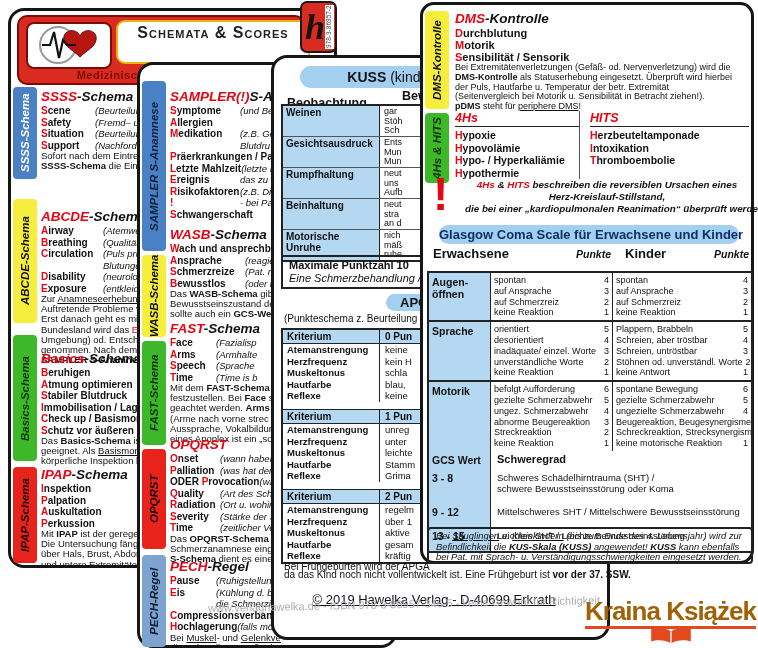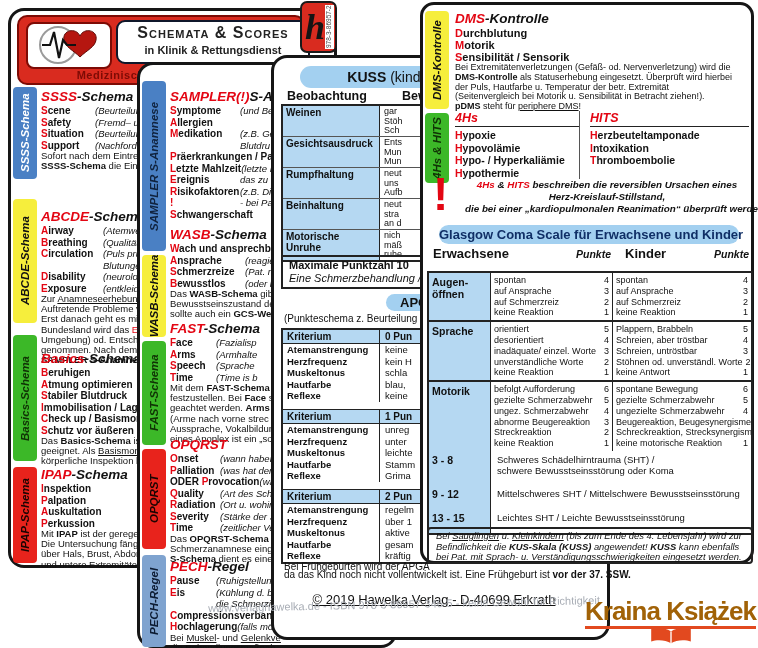--- a/index.html
+++ b/index.html
@@ -21,21 +21,21 @@
   .tb-yellow{background:#f6ee3c;color:#111;}
   .tb-green{background:#3cb828;color:#103305;}
   .tb-red{background:#e8231c;color:#1c0402;}
   .tb-steel{background:#7fa3cf;color:#0d1c33;}
   
   .hdrA{position:absolute;left:6px;top:4px;width:288px;height:70px;background:#d92b1f;
         border:2px solid #7d0b05;border-radius:10px;box-sizing:border-box;}
   .logoBox{position:absolute;left:7px;top:5px;width:86px;height:47px;background:#fff;
         border:2px solid #7d0b05;border-radius:8px;box-sizing:border-box;overflow:hidden;}
   .titleBox{position:absolute;left:97px;top:3px;width:194px;height:44px;background:#fff;
-        border:2px solid #0f172a;border-radius:9px;box-sizing:border-box;text-align:center;}
+        border:2px solid #eab308;border-radius:9px;box-sizing:border-box;text-align:center;}
   .t1{font-variant:small-caps;font-weight:bold;font-size:16px;line-height:22px;letter-spacing:1px;color:#222;}
   .t2{font-weight:bold;font-size:11px;line-height:12px;color:#222;}
   .tagline{position:absolute;left:0;right:0;bottom:2px;text-align:center;font-weight:bold;
         font-size:11px;color:#7d0b05;letter-spacing:.5px;}
   .hbadge{position:absolute;left:300px;top:1px;width:37px;height:52px;background:#d92b1f;
         border:2px solid #1a1a1a;border-radius:7px;box-sizing:border-box;z-index:1;}
   .hchar{position:absolute;left:3px;top:1px;font-family:"Liberation Serif",serif;
         font-style:italic;font-weight:bold;font-size:36px;color:#141414;line-height:46px;}
   .isbnstrip{position:absolute;right:1px;top:2px;width:9px;height:44px;background:#fff;
         writing-mode:vertical-rl;transform:rotate(180deg);font-size:6.5px;color:#444;
@@ -47,21 +47,21 @@
   .sec-title{font-weight:bold;font-style:italic;font-size:13.5px;line-height:15px;margin-bottom:1px;white-space:nowrap;}
   .itm{font-size:10px;line-height:11.5px;white-space:nowrap;font-weight:bold;}
   .itm .w{display:inline-block;min-width:var(--lw,52px);}
   .itm .det{font-weight:normal;font-style:italic;font-size:9.5px;}
   .para-line{font-size:9.5px;line-height:10.2px;white-space:nowrap;}
   .lw54{--lw:54px;} .lw62{--lw:62px;} .lw70{--lw:70px;} .lw75{--lw:75px;}
   .lw46{--lw:46px;} .lw50{--lw:50px;}
   
   .pillC{position:absolute;left:26px;top:8px;width:234px;height:22px;background:#a3d0f0;
         border-radius:11px;text-align:center;font-size:14px;line-height:22px;white-space:nowrap;}
-  .kHead{position:absolute;top:31px;left:13px;font-weight:bold;font-size:12.5px;}
+  .kHead{position:absolute;top:38px;left:13px;font-weight:bold;font-size:12.5px;}
   .kHead2{position:absolute;top:31px;left:128px;font-weight:bold;font-size:12.5px;}
   .kuss{position:absolute;left:7px;top:46px;width:318px;border:2px solid #222;box-sizing:border-box;}
   .k-row{display:flex;height:30px;border-top:1.5px solid #555;}
   .k-row:first-child{border-top:none;}
   .k-l{width:97px;background:#b5d8f2;border-right:1.5px solid #222;font-weight:bold;
        font-size:10px;padding:1px 3px;box-sizing:border-box;}
   .k-v{padding:1px 4px;font-size:9px;line-height:9.6px;}
   .maxbox{position:absolute;left:7px;top:197px;width:318px;height:34px;border:2px solid #222;
        box-sizing:border-box;padding:2px 6px;}
   .maxb{font-weight:bold;font-size:11px;line-height:13px;}
@@ -139,21 +139,20 @@
     <div class="hdrA">
       <div class="logoBox">
         <svg width="82" height="43" viewBox="0 0 82 43">
           <circle cx="30" cy="21" r="18" fill="#fdfdfd" stroke="#9a9a9a" stroke-width="2"></circle>
           <path d="M52,12 c-4,-9 -18,-6 -16,4 c1,7 9,10 16,17 c7,-7 15,-10 16,-17 c2,-10 -12,-13 -16,-4 Z" fill="#b51610" stroke="#5e0a06" stroke-width="1"></path>
           <polyline points="14,21 22,21 26,8 31,34 35,16 39,21 48,21" fill="none" stroke="#111" stroke-width="2.2"></polyline>
         </svg>
       </div>
       <div class="titleBox">
         <div class="t1">Schemata &amp; Scores</div>
-        <div class="t2">in Klinik &amp; Rettungsdienst</div>
       </div>
       <div class="tagline">Medizinische Taschen-Karte©</div>
     </div>
     <div class="tab tb-blue" style="top:76px;height:92px">SSSS-Schema</div>
     <div class="tab tb-yellow" style="top:188px;height:124px">ABCDE-Schema</div>
     <div class="tab tb-green" style="top:324px;height:126px">Basics-Schema</div>
     <div class="tab tb-red" style="top:456px;height:96px">IPAP-Schema</div>
     <div class="sec secA lw54" style="top:78px">
         <div class="sec-title"><span class="rd">SSSS</span><span>-Schema</span></div>
         <div class="itm"><span class="w"><span class="rd">S</span><span>cene</span></span><span class="det">(Beurteilung</span></div>
@@ -606,20 +605,24 @@
                 <span class="gt">Schreckreaktion, Strecksynergismen</span>
               </div>
               <div class="gl">
                 <span class="gt">keine motorische Reaktion</span>
                 <span class="gn">1</span>
               </div>
             </div>
           </div>
         </div>
       <div>
+          <div class="gcs-row sevh">
+            <div class="gcs-cat">GCS Wert</div>
+            <div class="sev-t">Schweregrad</div>
+          </div>
           <div class="gcs-row sevr">
             <div class="gcs-cat">3 - 8</div>
             <div class="sev-t">
               <div>Schweres Schädelhirntrauma (SHT) /</div>
               <div>schwere Bewusstseinsstörung oder Koma</div>
             </div>
           </div>
           <div class="gcs-row sevr">
             <div class="gcs-cat">9 - 12</div>
             <div class="sev-t">

